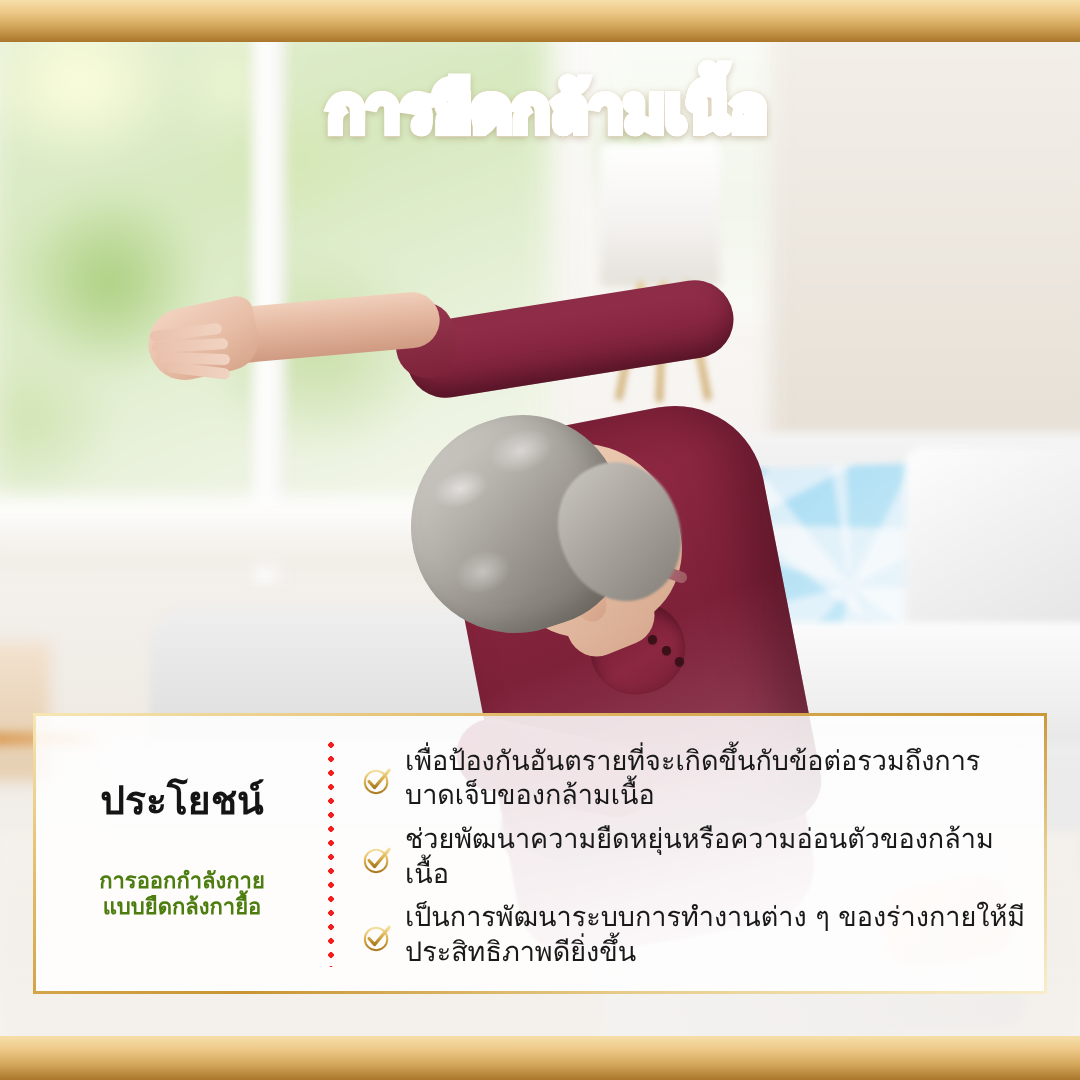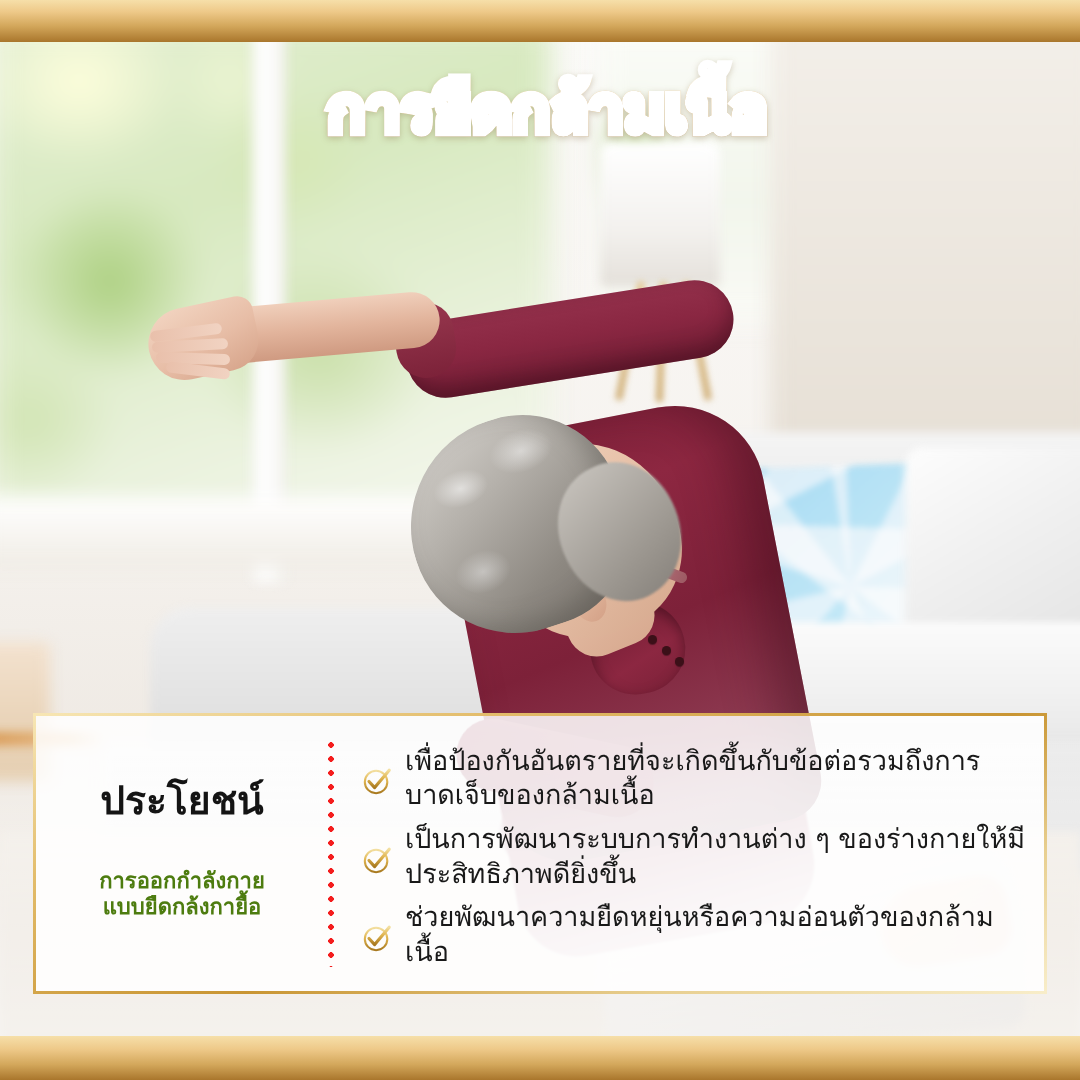--- a/index.html
+++ b/index.html
@@ -468,31 +468,31 @@
         <span class="bullet-text">เพื่อป้องกันอันตรายที่จะเกิดขึ้นกับข้อต่อรวมถึงการบาดเจ็บของกล้ามเนื้อ</span>
       </div>
 
       <div class="bullet">
         <span class="check-icon">
           <svg viewBox="0 0 32 32" width="30" height="30">
             <circle cx="15" cy="17" r="12" fill="none" stroke="url(#g1)" stroke-width="2.2"></circle>
             <path d="M7.5 16.5 L13.5 23 L29 4.5" fill="none" stroke="url(#g1)" stroke-width="3.4" stroke-linecap="round" stroke-linejoin="round"></path>
           </svg>
         </span>
-        <span class="bullet-text">เป็นการพัฒนาระบบการทำงานต่าง ๆ ของร่างกายให้มีประสิทธิภาพดียิ่งขึ้น</span>
+        <span class="bullet-text">ช่วยพัฒนาความยืดหยุ่นหรือความอ่อนตัวของกล้ามเนื้อ</span>
       </div>
 
       <div class="bullet">
         <span class="check-icon">
           <svg viewBox="0 0 32 32" width="30" height="30">
             <circle cx="15" cy="17" r="12" fill="none" stroke="url(#g1)" stroke-width="2.2"></circle>
             <path d="M7.5 16.5 L13.5 23 L29 4.5" fill="none" stroke="url(#g1)" stroke-width="3.4" stroke-linecap="round" stroke-linejoin="round"></path>
           </svg>
         </span>
-        <span class="bullet-text">ช่วยพัฒนาความยืดหยุ่นหรือความอ่อนตัวของกล้ามเนื้อ</span>
+        <span class="bullet-text">เป็นการพัฒนาระบบการทำงานต่าง ๆ ของร่างกายให้มีประสิทธิภาพดียิ่งขึ้น</span>
       </div>
 
     </div>
   </div>
 
   <div class="band top"></div>
   <div class="band bottom"></div>
 
 </div>
 

